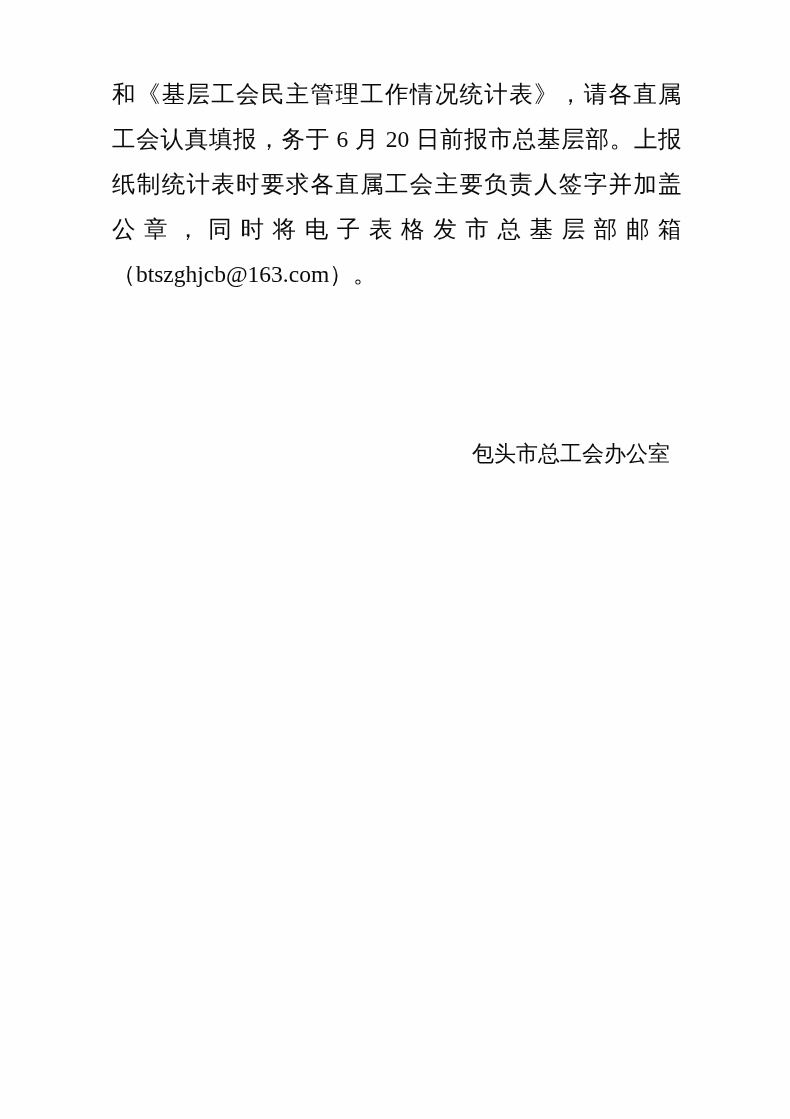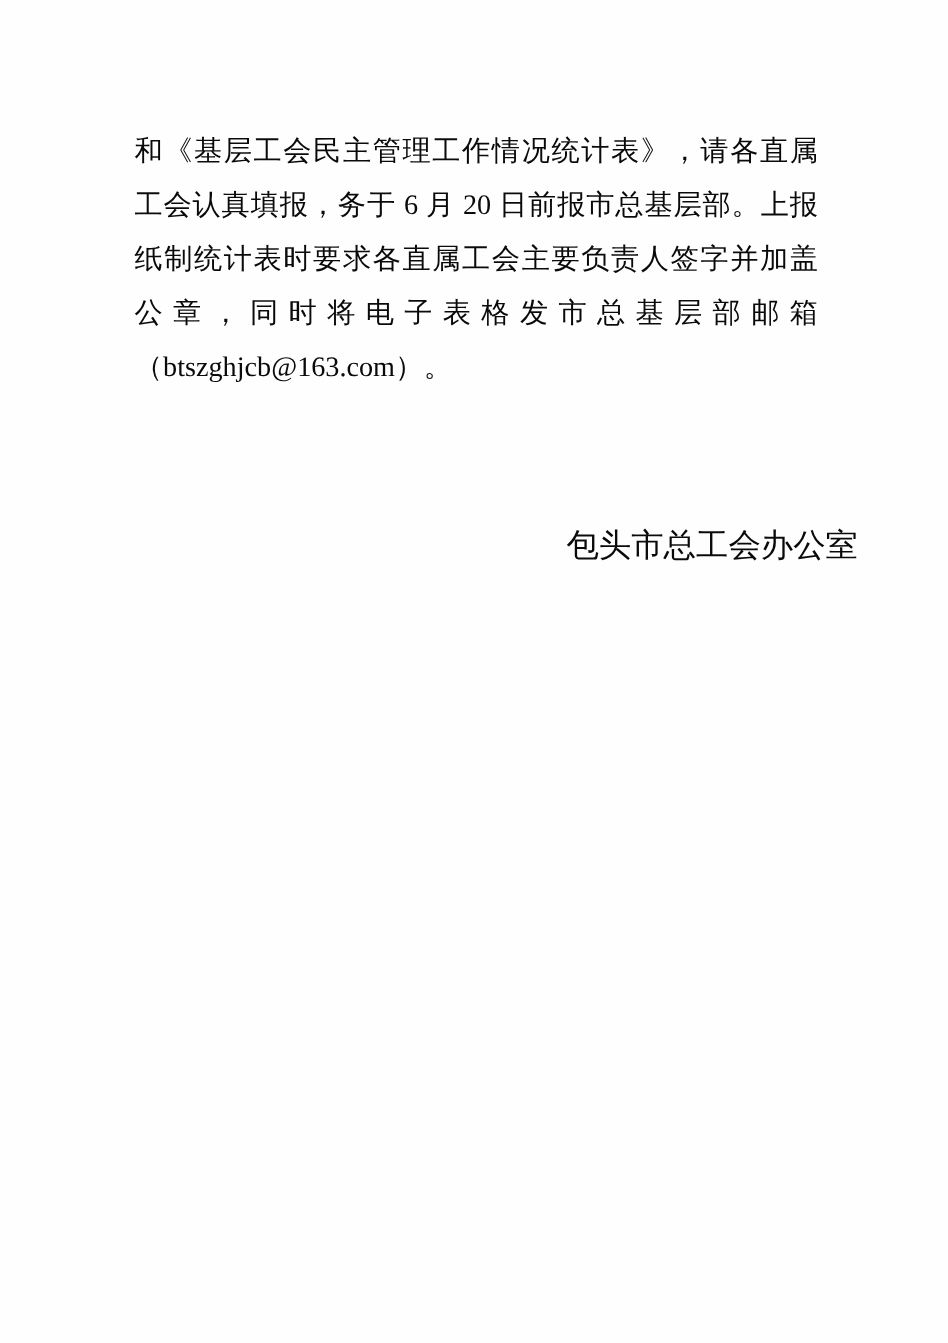--- a/index.html
+++ b/index.html
@@ -18,21 +18,21 @@
   .page {
     position: absolute;
     left: 0; top: 0;
     width: 790px;
     height: 1119px;
     background: #fefefe;
   }
   .body-block {
     position: absolute;
     left: 112px;
-    top: 104px;
+    top: 72px;
     width: 570px;
   }
   .para {
     font-size: 23.5px;
     line-height: 45px;
     letter-spacing: 0.4px;
     text-align: justify;
     text-justify: inter-ideograph;
     margin: 0;
   }
@@ -58,21 +58,21 @@
     padding-left: 92px;
   }
   .sign-block {
     position: absolute;
     left: 112px;
     top: 432px;
     width: 570px;
     text-align: left;
   }
   .sign-line {
-    font-size: 27px;
+    font-size: 22px;
     line-height: 44px;
     white-space: nowrap;
   }
   .sign-line.org {
     padding-left: 360px;
   }
   .sign-line.date {
     padding-left: 372px;
   }
 </style>

